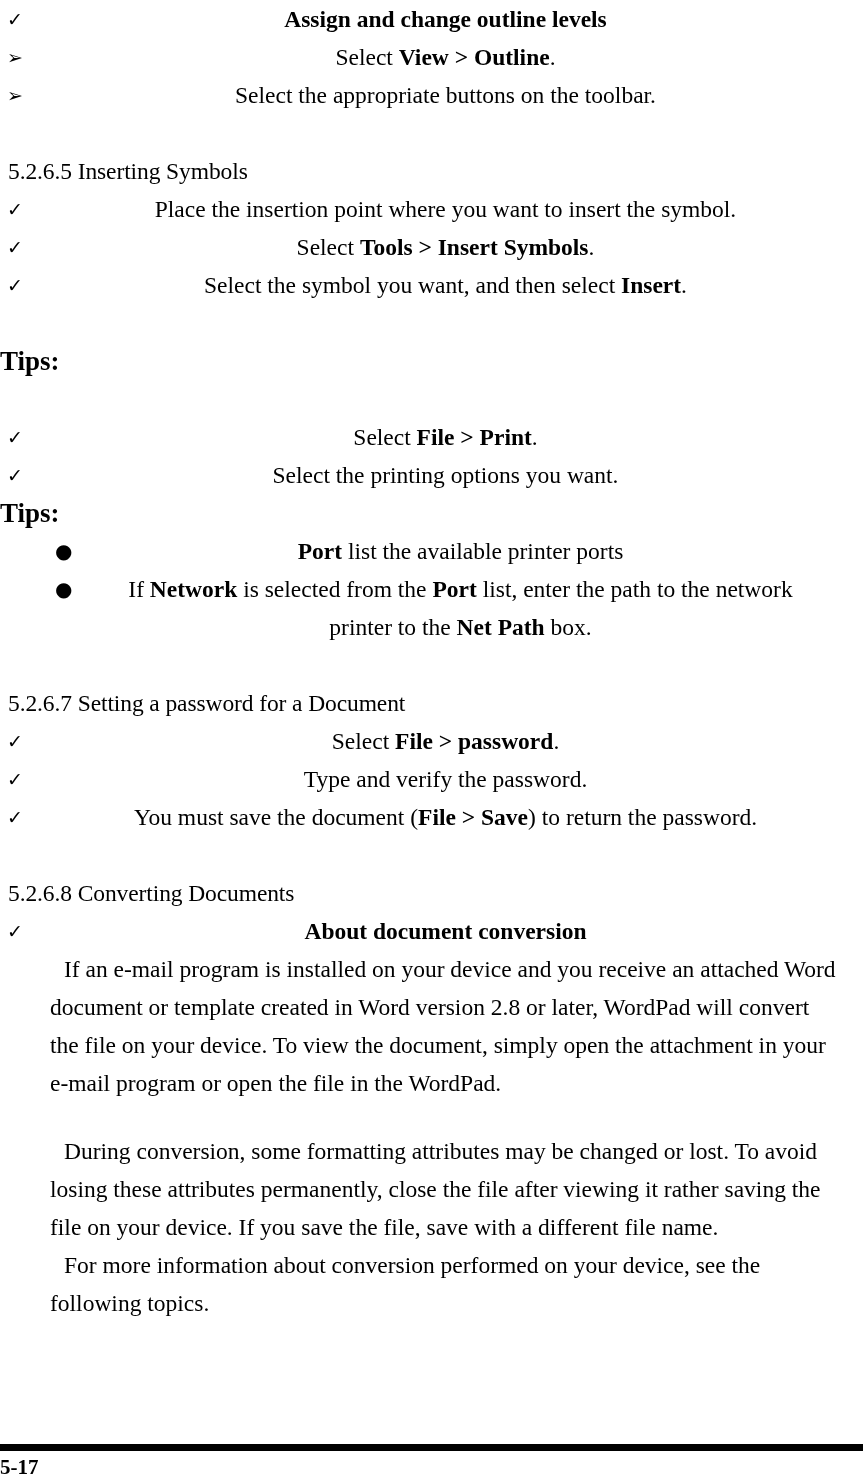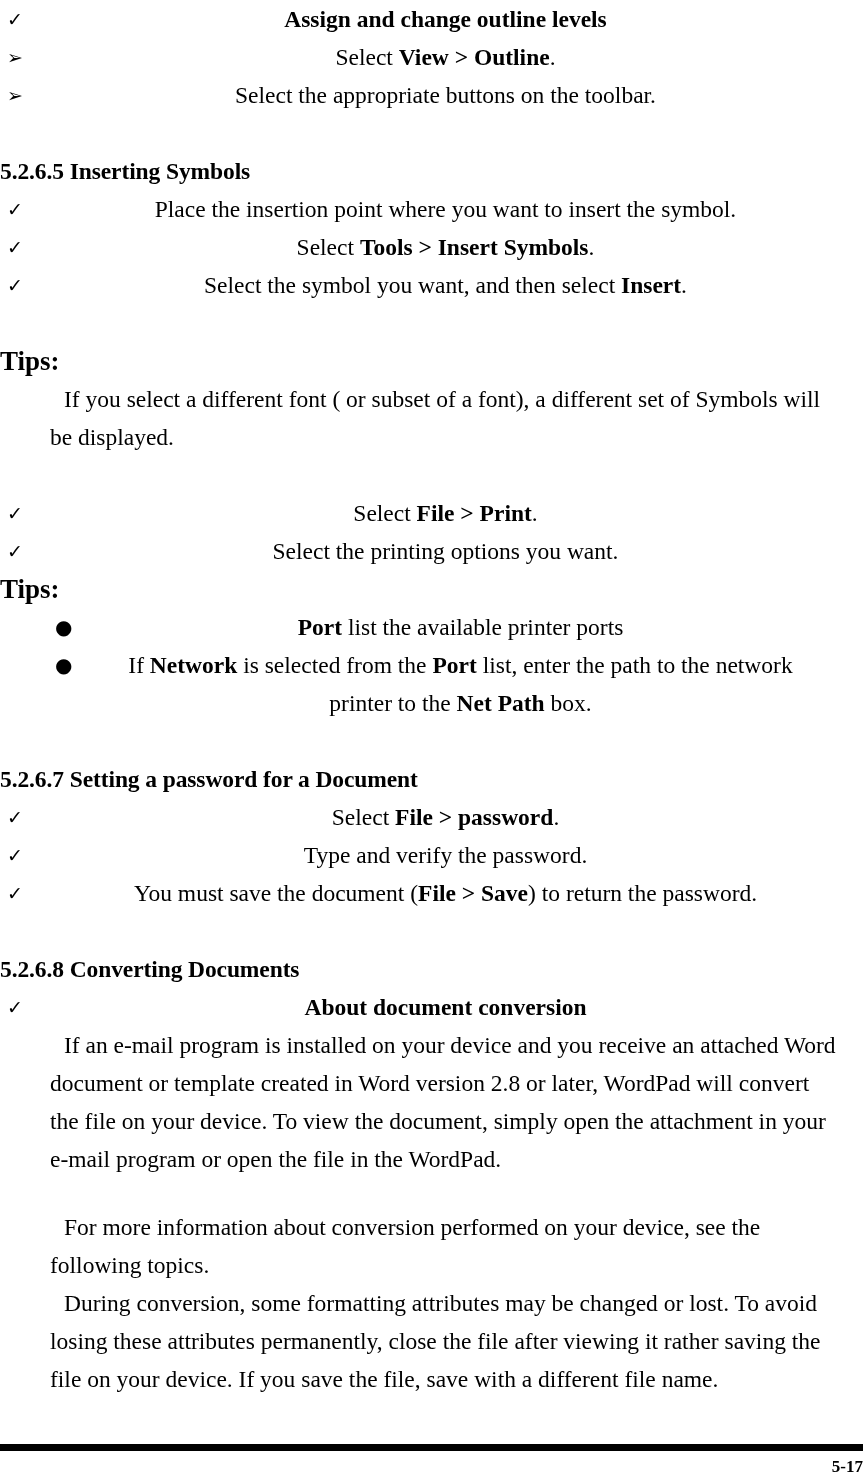--- a/index.html
+++ b/index.html
@@ -76,22 +76,23 @@
     font-family: "DejaVu Sans", sans-serif;
     font-size: 19px;
   }
 
   b, .b { font-weight: bold; }
 
   h3.heading {
     margin: 0;
     font-size: 23.5px;
     line-height: 38px;
-    font-weight: bold;
+    font-weight: normal;
     letter-spacing: -0.1px;
+    padding-left: 8px;
   }
 
   .tips-label {
     font-size: 27px;
     line-height: 38px;
     font-weight: bold;
   }
 
   
   .para {
@@ -113,22 +114,22 @@
     top: 1444px;
     width: 863px;
     height: 7px;
     background: #000000;
   }
   .footer-pageno {
     position: absolute;
     left: 0;
     top: 1452px;
     width: 863px;
-    text-align: right;
-    font-size: 17px;
+    text-align: left;
+    font-size: 21px;
     font-weight: bold;
     line-height: 30px;
   }
 </style>
 </head>
 <body>
 
 <div class="page">
   <div class="content">
 
@@ -160,21 +161,20 @@
       <span class="txt"><span>Select </span><b>Tools &gt; Insert Symbols</b><span>.</span></span>
     </div>
     <div class="row lvl1">
       <span class="glyph check-glyph">✓</span>
       <span class="txt"><span>Select the symbol you want, and then select </span><b>Insert</b><span>.</span></span>
     </div>
 
     <div class="gap-lg"></div>
 
     <div class="tips-label">Tips:</div>
-    <p class="para indent-first">If you select a different font ( or subset of a font), a different set of Symbols will be displayed.</p>
 
     <div class="gap-lg"></div>
 
 
     <div class="row lvl1">
       <span class="glyph check-glyph">✓</span>
       <span class="txt"><span>Select </span><b>File &gt; Print</b><span>.</span></span>
     </div>
     <div class="row lvl1">
       <span class="glyph check-glyph">✓</span>
@@ -216,21 +216,21 @@
 
     <div class="row lvl1">
       <span class="glyph check-glyph">✓</span>
       <span class="txt"><b>About document conversion</b></span>
     </div>
 
     <p class="para indent-first">If an e-mail program is installed on your device and you receive an attached Word document or template created in Word version 2.8 or later, WordPad will convert the file on your device. To view the document, simply open the attachment in your e-mail program or open the file in the WordPad.</p>
 
     <div class="gap-md"></div>
 
+    <p class="para indent-first">During conversion, some formatting attributes may be changed or lost. To avoid losing these attributes permanently, close the file after viewing it rather saving the file on your device. If you save the file, save with a different file name.</p>
+
     <p class="para indent-first">For more information about conversion performed on your device, see the following topics.</p>
-
-    <p class="para indent-first">During conversion, some formatting attributes may be changed or lost. To avoid losing these attributes permanently, close the file after viewing it rather saving the file on your device. If you save the file, save with a different file name.</p>
 
   </div>
 
   <div class="footer-rule"></div>
   <div class="footer-pageno">5-17</div>
 </div>
 
 </body></html>

